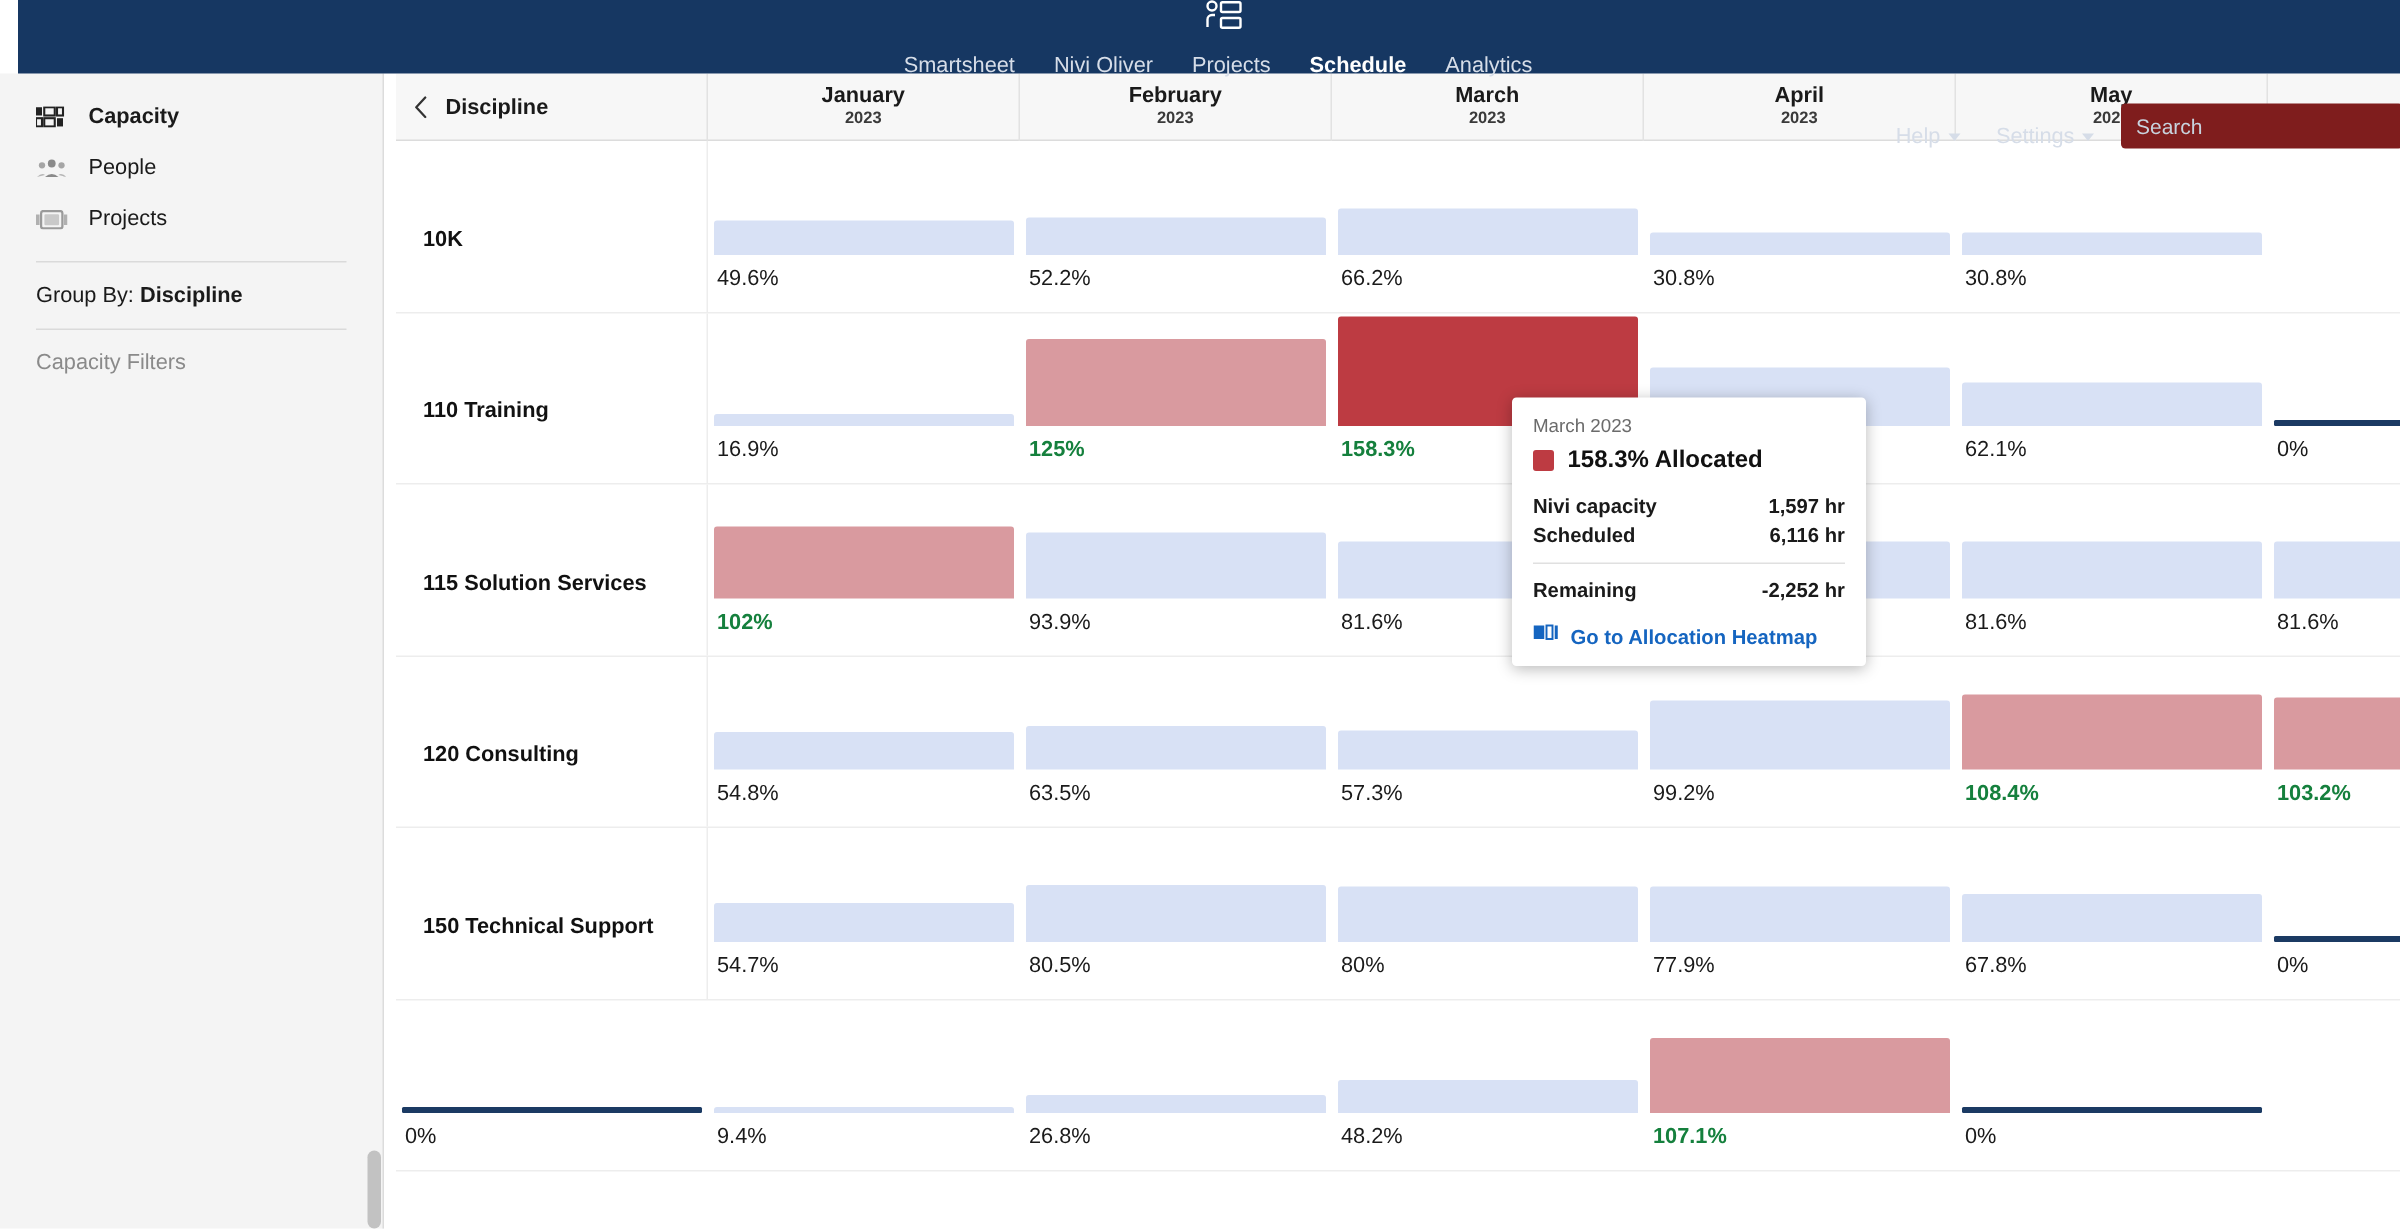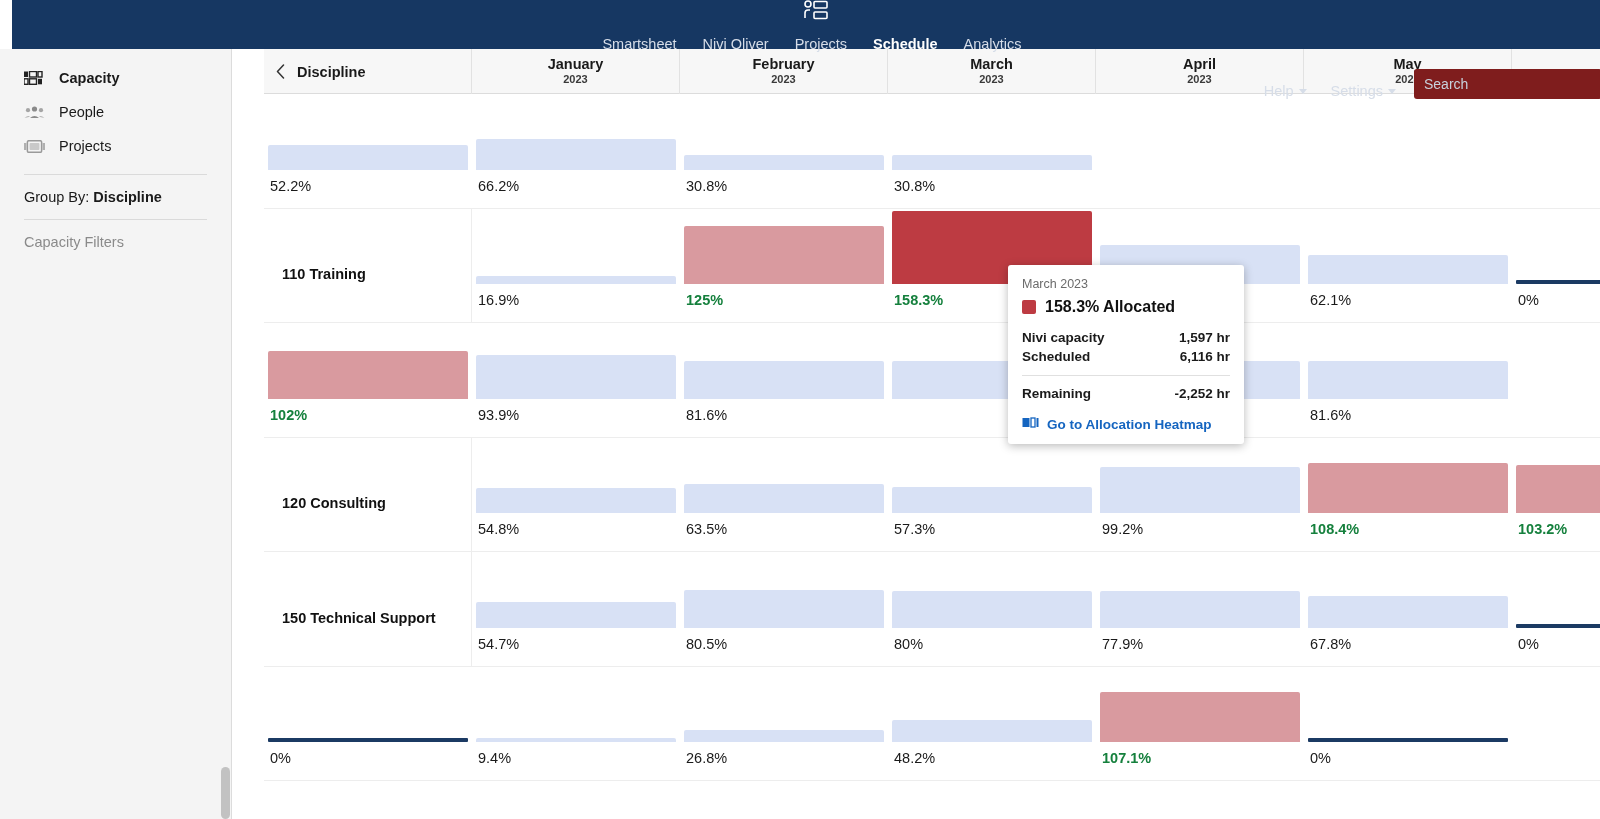--- a/index.html
+++ b/index.html
@@ -52,21 +52,21 @@
     color: #ffffff; font-size: 14px;
     padding: 0 10px; outline: none;
     font-family: "Liberation Sans", sans-serif;
     margin-left: 6px;
   }
   #search-input::placeholder { color: #c8d2dd; }
 
   
   #sidebar {
     position: absolute; top: 49px; left: 0;
-    width: 232px; height: 770px;
+    width: 256px; height: 770px;
     background: #f4f4f4;
     border-right: 1px solid #dcdcdc;
     z-index: 30;
   }
   .side-item {
     display: flex; align-items: center;
     height: 34px; padding-left: 24px;
     cursor: pointer; gap: 13px;
   }
   .side-item:first-child { margin-top: 12px; }
@@ -297,20 +297,27 @@
         </div><div class="hdr-cell">
           <div class="hdr-month">May</div>
           <div class="hdr-year">2023</div>
         </div><div class="hdr-cell">
           <div class="hdr-month"></div>
           <div class="hdr-year"></div>
         </div></div>
   </div>
   <div id="grid-body">
       <div class="grid-row">
+        <div class="rowlabel-cell">
+          <div class="rowlabel-text">10K</div>
+        </div>
+        <div class="bar-cell">
+          <div class="bar" style="height: 22.94px;"></div>
+          <div class="bar-value">49.6%</div>
+        </div>
         <div class="bar-cell">
           <div class="bar" style="height: 24.1425px;"></div>
           <div class="bar-value">52.2%</div>
         </div>
         <div class="bar-cell">
           <div class="bar" style="height: 30.6175px;"></div>
           <div class="bar-value">66.2%</div>
         </div>
         <div class="bar-cell">
           <div class="bar" style="height: 14.245px;"></div>
@@ -343,20 +350,23 @@
         <div class="bar-cell">
           <div class="bar" style="height: 28.7213px;"></div>
           <div class="bar-value">62.1%</div>
         </div>
         <div class="bar-cell">
           <div class="bar zero" style="height: 3px;"></div>
           <div class="bar-value">0%</div>
         </div>
       </div>
       <div class="grid-row">
+        <div class="rowlabel-cell">
+          <div class="rowlabel-text">115 Solution Services</div>
+        </div>
         <div class="bar-cell">
           <div class="bar over" style="height: 47.175px;"></div>
           <div class="bar-value over">102%</div>
         </div>
         <div class="bar-cell">
           <div class="bar" style="height: 43.4288px;"></div>
           <div class="bar-value">93.9%</div>
         </div>
         <div class="bar-cell">
           <div class="bar" style="height: 37.74px;"></div>

